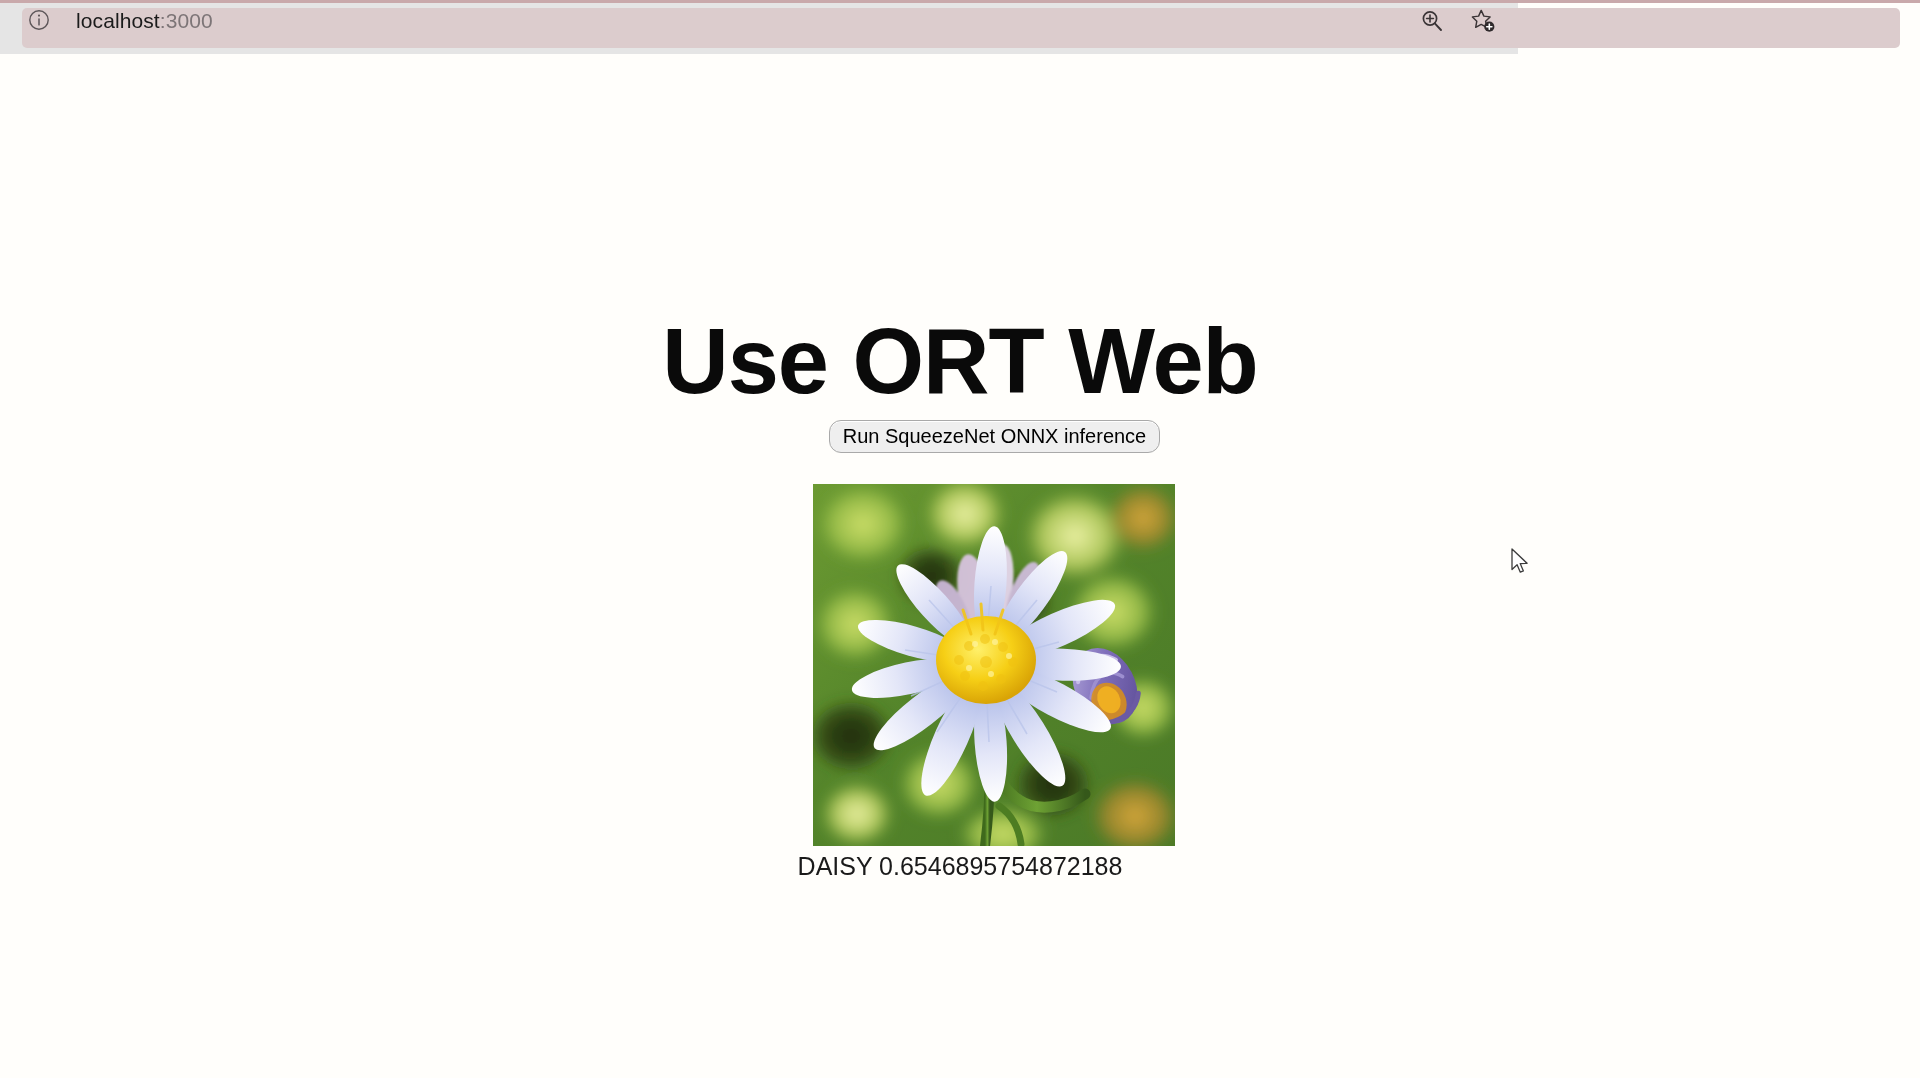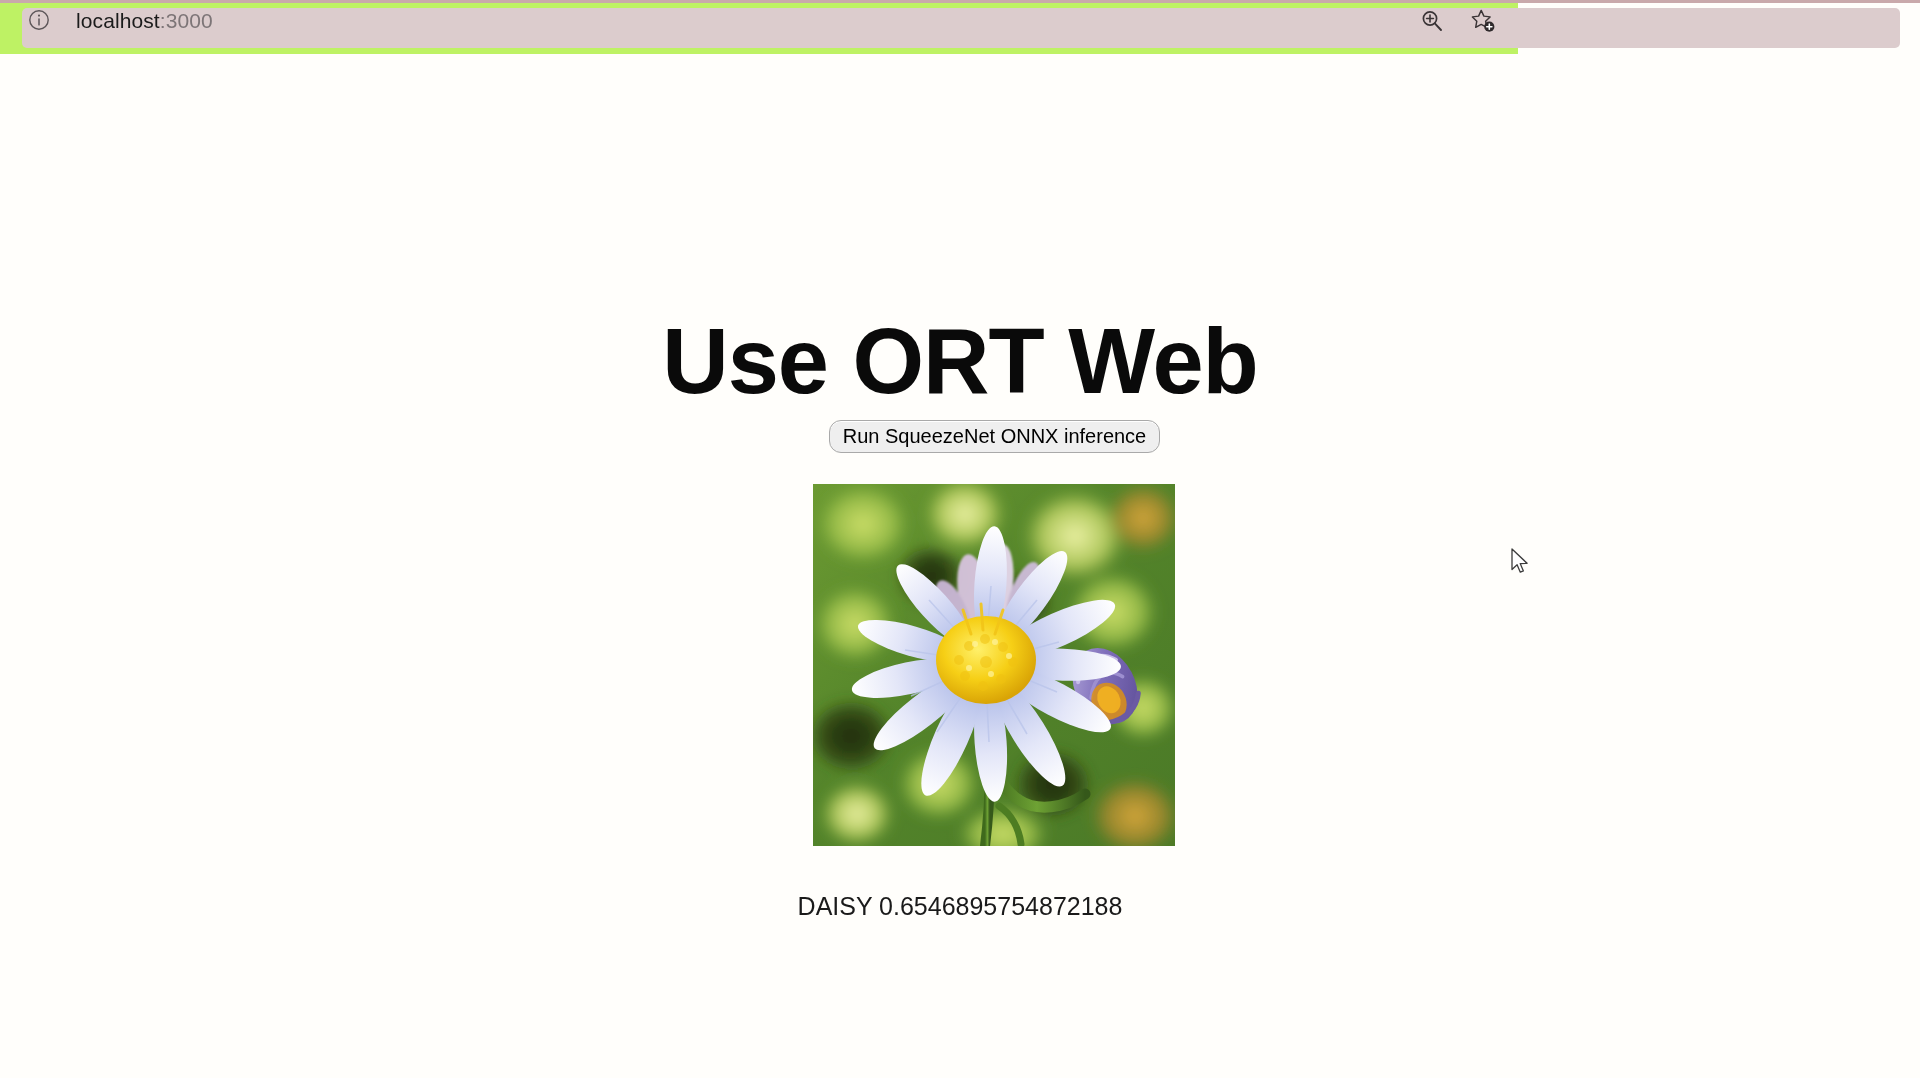--- a/index.html
+++ b/index.html
@@ -13,21 +13,21 @@
     background: #fffefb;
     font-family: "Liberation Sans", sans-serif;
   }
 
   
   #browser-chrome {
     position: absolute;
     left: 0; top: 0;
     width: 1518px;
     height: 54px;
-    background: #bef264;
+    background: #e5e5e5;
     box-sizing: border-box;
   }
   #chrome-top-hairline {
     position: absolute;
     left: 0; top: 0;
     width: 1920px;
     height: 3px;
     background: #c9a9ab;
   }
   #url-bar {
@@ -128,21 +128,20 @@
 
   #prediction-result {
     position: absolute;
     left: 0;
     top: 797px;
     width: 1920px;
     text-align: center;
     font-size: 25px;
     line-height: 30px;
     color: #1a1a1a;
-    margin-top: 40px;
   }
 
   
   #mouse-cursor {
     position: absolute;
     left: 1511px;
     top: 548px;
     width: 20px;
     height: 30px;
     pointer-events: none;

